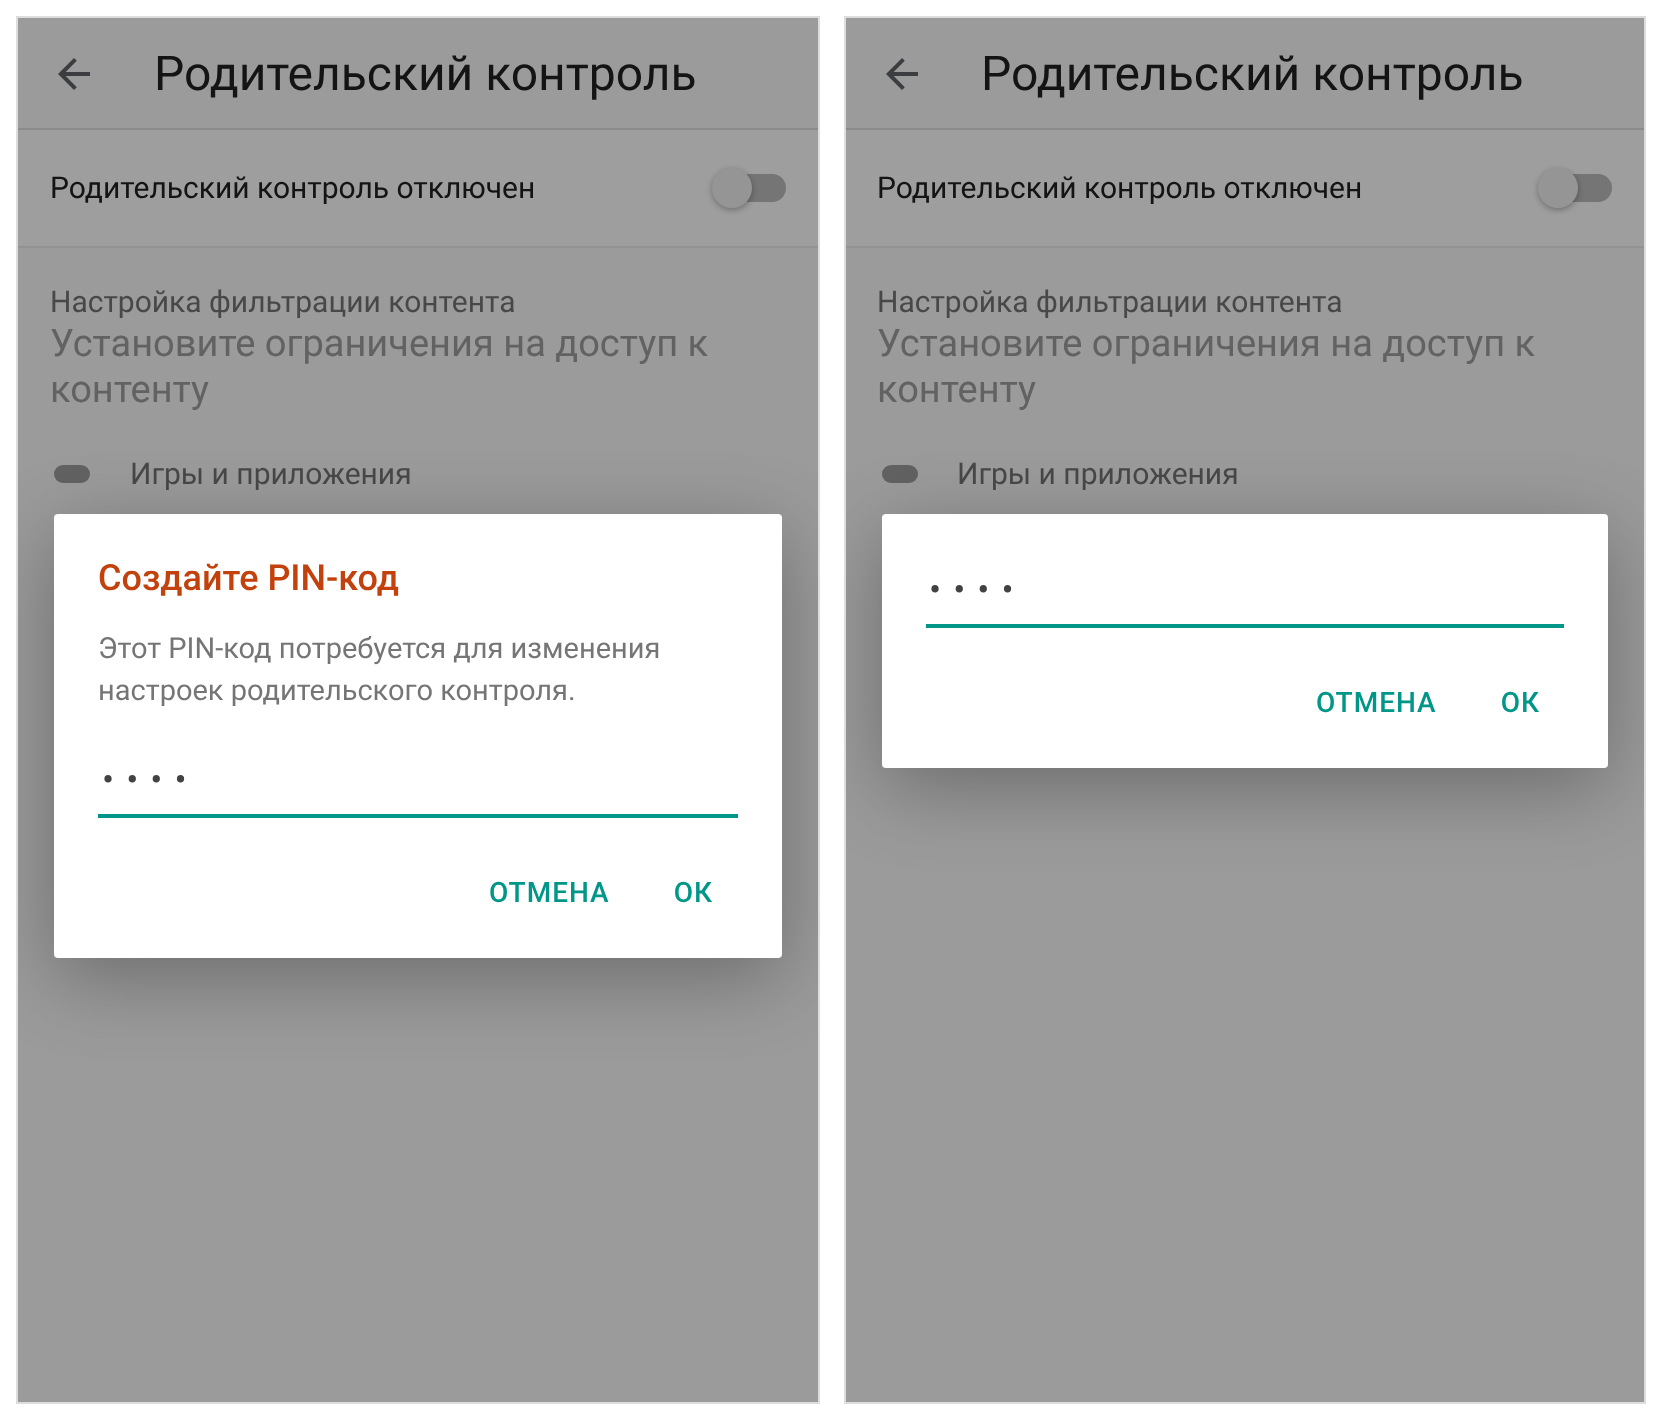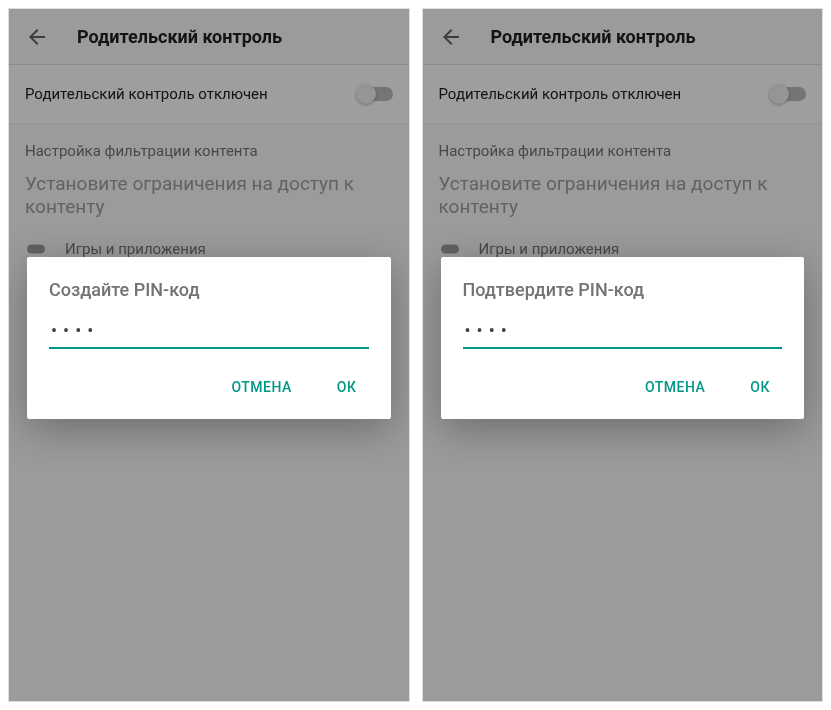--- a/index.html
+++ b/index.html
@@ -34,23 +34,23 @@
     background: #fafafa;
     border-bottom: 1px solid #e0e0e0;
   }
   .back-arrow {
     width: 24px; height: 24px;
     margin-right: 28px;
     display: flex; align-items: center; justify-content: center;
     color: #5f6368;
   }
   .appbar-title {
-    font-size: 18px;
+    font-size: 24px;
     color: #212121;
-    font-weight: 700;
+    font-weight: 400;
   }
   .setting-row {
     display: flex;
     align-items: center;
     justify-content: space-between;
     padding: 20px 16px;
     border-bottom: 1px solid #eee;
     background: #fff;
   }
   .setting-label {
@@ -71,21 +71,21 @@
     background: #f1f1f1;
     border-radius: 50%;
     box-shadow: 0 1px 3px rgba(0,0,0,0.3);
   }
   .section {
     padding: 18px 16px 4px;
   }
   .section-title {
     font-size: 15px;
     color: #757575;
-    margin-bottom: 12px;
+    margin-bottom: 0;
   }
   .section-sub {
     font-size: 19px;
     color: #9e9e9e;
   }
   .list-item {
     padding: 18px 16px 18px 56px;
     font-size: 15px;
     color: #757575;
     position: relative;
@@ -102,21 +102,21 @@
     left: 18px; right: 18px;
     top: 248px;
     background: #fff;
     border-radius: 2px;
     box-shadow: 0 10px 40px rgba(0,0,0,0.3);
     padding: 22px 22px 10px;
     z-index: 3;
   }
   .dialog-title {
     font-size: 18px;
-    color: #737373;
+    color: #c2410c;
     font-weight: 500;
     margin-bottom: 14px;
   }
   .dialog-text {
     font-size: 14.5px;
     color: #757575;
     line-height: 1.45;
     margin-bottom: 18px;
   }
   .pin-input {
@@ -127,21 +127,21 @@
     font-size: 18px;
     letter-spacing: 6px;
     color: #424242;
     outline: none;
     background: transparent;
     font-family: inherit;
   }
   .dialog-actions {
     display: flex;
     justify-content: flex-end;
-    gap: 21px;
+    gap: 8px;
     margin-top: 22px;
     padding-bottom: 6px;
   }
   .dlg-btn {
     background: none;
     border: none;
     color: #009688;
     font-size: 14px;
     font-weight: 500;
     padding: 8px 12px;
@@ -180,20 +180,21 @@
           <rect x="0" y="2" width="24" height="12" rx="6"></rect>
         </svg>
     </span>
     <span>Игры и приложения</span>
   </div>
 
   <div class="dimmer"></div>
 
   <div class="dialog">
     <div class="dialog-title">Создайте PIN-код</div>
+    <div class="dialog-text">Этот PIN-код потребуется для изменения настроек родительского контроля.</div>
     <input class="pin-input" type="text" value="••••" style="">
     <div class="dialog-actions">
       <button class="dlg-btn">ОТМЕНА</button>
       <button class="dlg-btn">ОК</button>
     </div>
   </div>
 </div>
 
 <div class="phone">
   <div class="appbar">
@@ -220,20 +221,19 @@
       <svg viewBox="0 0 24 16" width="18" height="14" fill="currentColor">
           <rect x="0" y="2" width="24" height="12" rx="6"></rect>
         </svg>
     </span>
     <span>Игры и приложения</span>
   </div>
 
   <div class="dimmer"></div>
 
   <div class="dialog">
-    <div class="dialog-title">Подтвердите PIN-код</div>
     <input class="pin-input" type="text" value="••••" style="">
     <div class="dialog-actions">
       <button class="dlg-btn">ОТМЕНА</button>
       <button class="dlg-btn">ОК</button>
     </div>
   </div>
 </div>
 
 </body></html>

